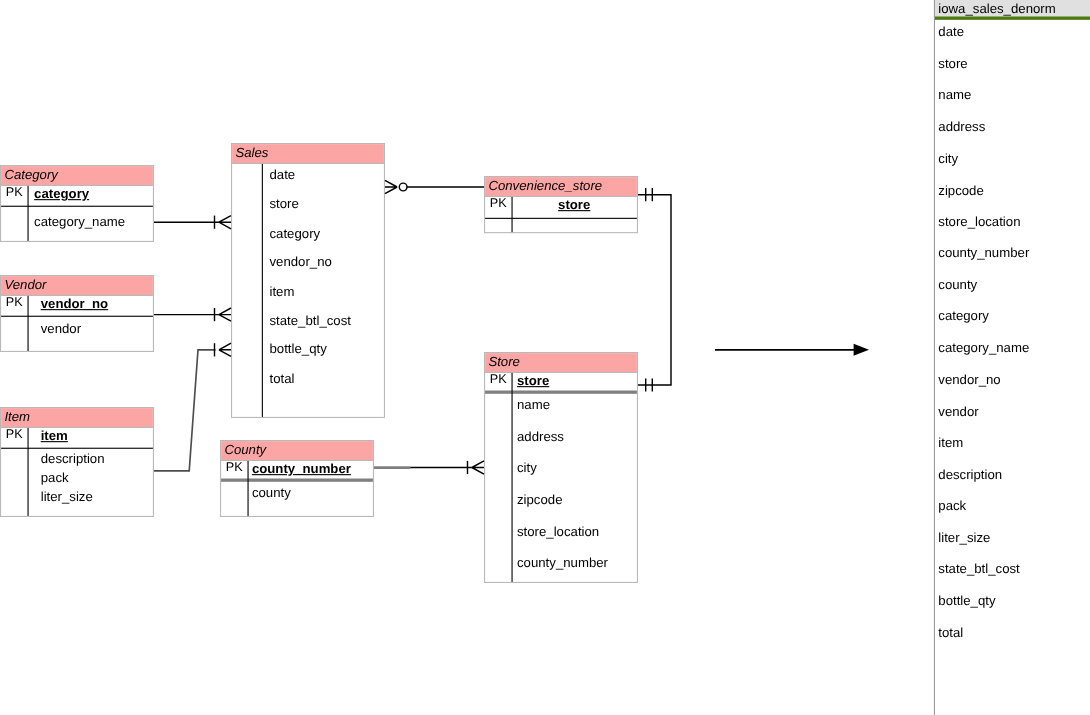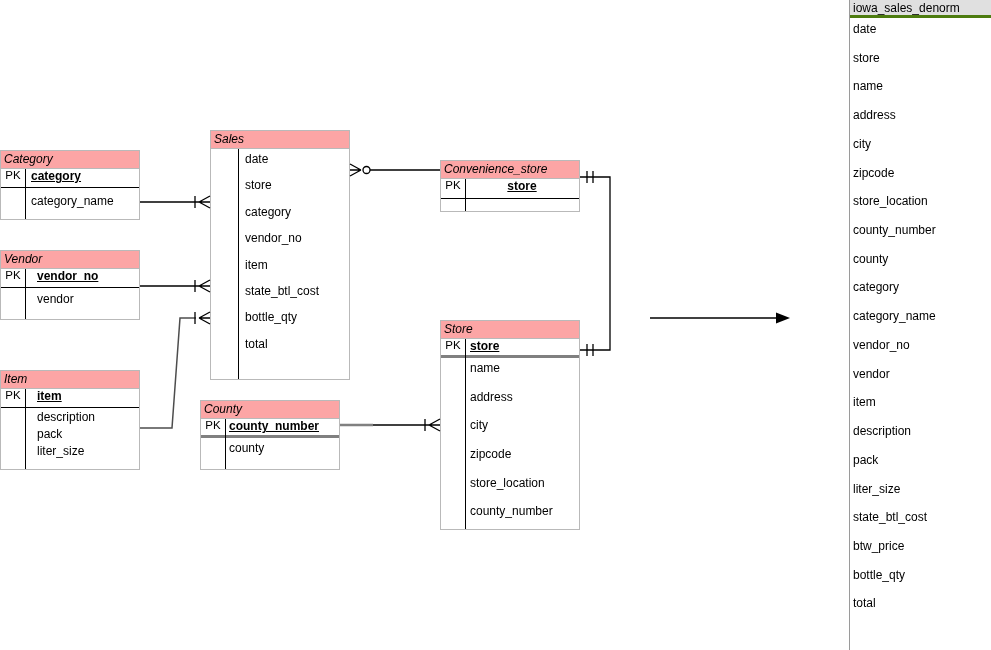--- a/index.html
+++ b/index.html
@@ -214,21 +214,20 @@
       <div class="fld">county</div>
       <div class="fld">category</div>
       <div class="fld">category_name</div>
       <div class="fld">vendor_no</div>
       <div class="fld">vendor</div>
       <div class="fld">item</div>
       <div class="fld">description</div>
       <div class="fld">pack</div>
       <div class="fld">liter_size</div>
       <div class="fld">state_btl_cost</div>
-      <div class="fld">btw_price</div>
       <div class="fld">bottle_qty</div>
       <div class="fld">total</div>
     </div>
 </div>
 
 <svg id="wires" width="991" height="650" viewBox="0 0 991 650" xmlns="http://www.w3.org/2000/svg">
 
   <g stroke="#000" stroke-width="1.3" fill="none">
     <path d="M140,202 L199,202"></path>
     <path d="M195,196 L195,208"></path>

